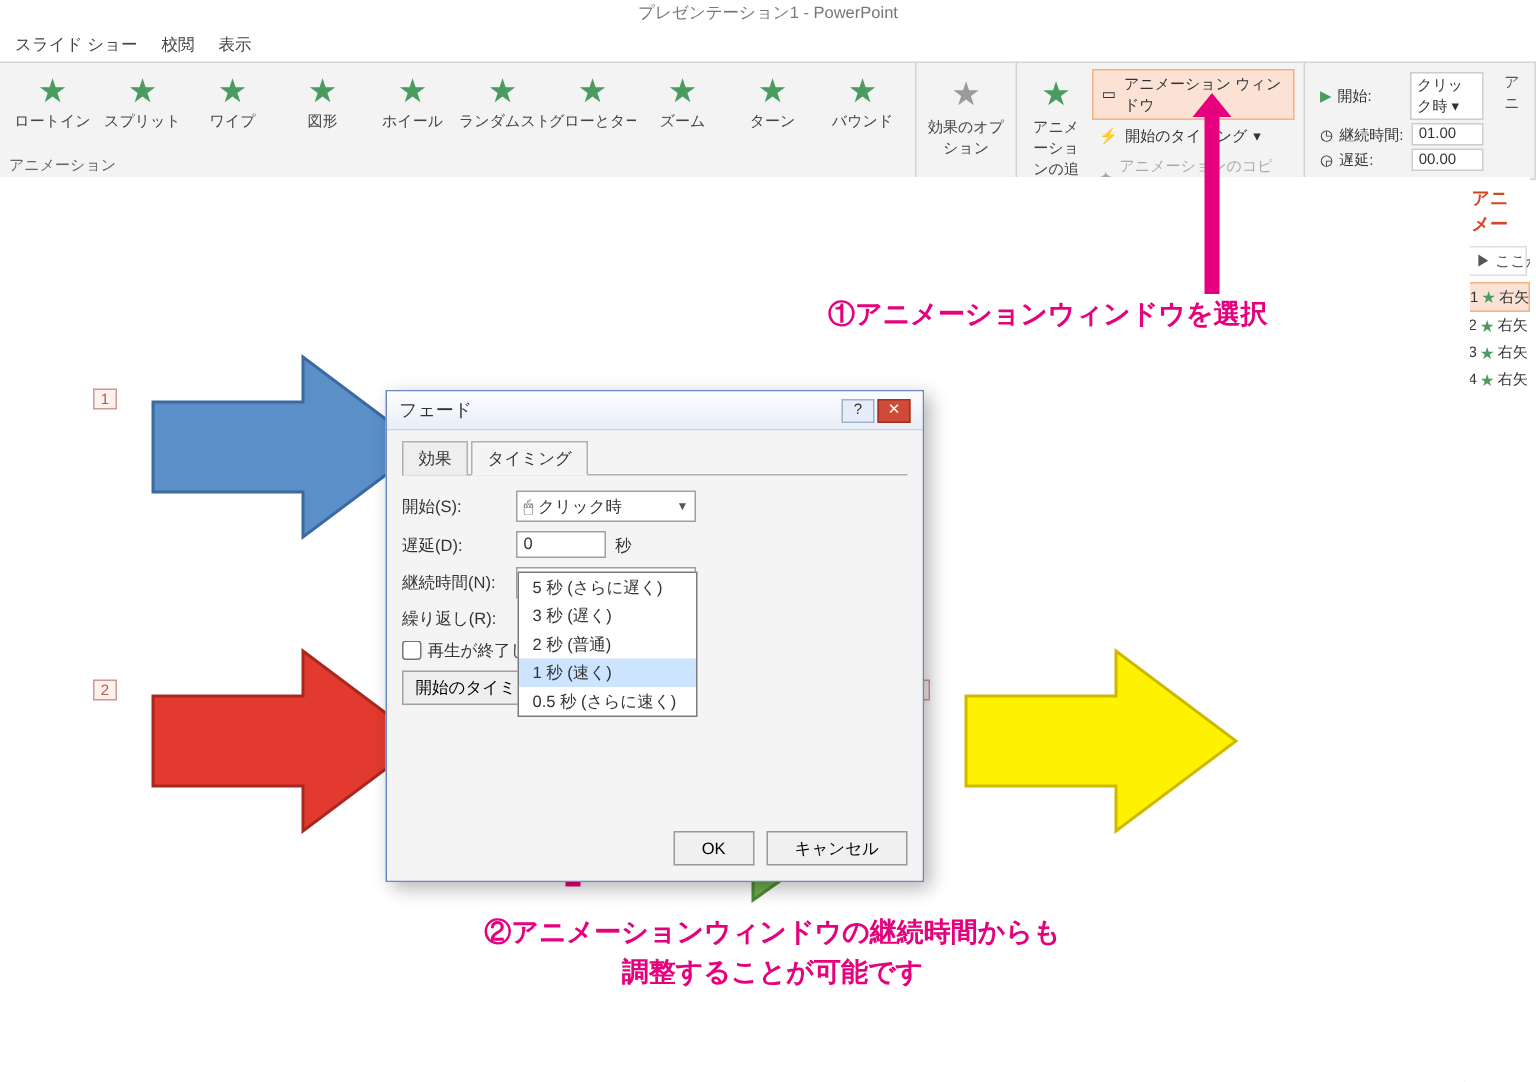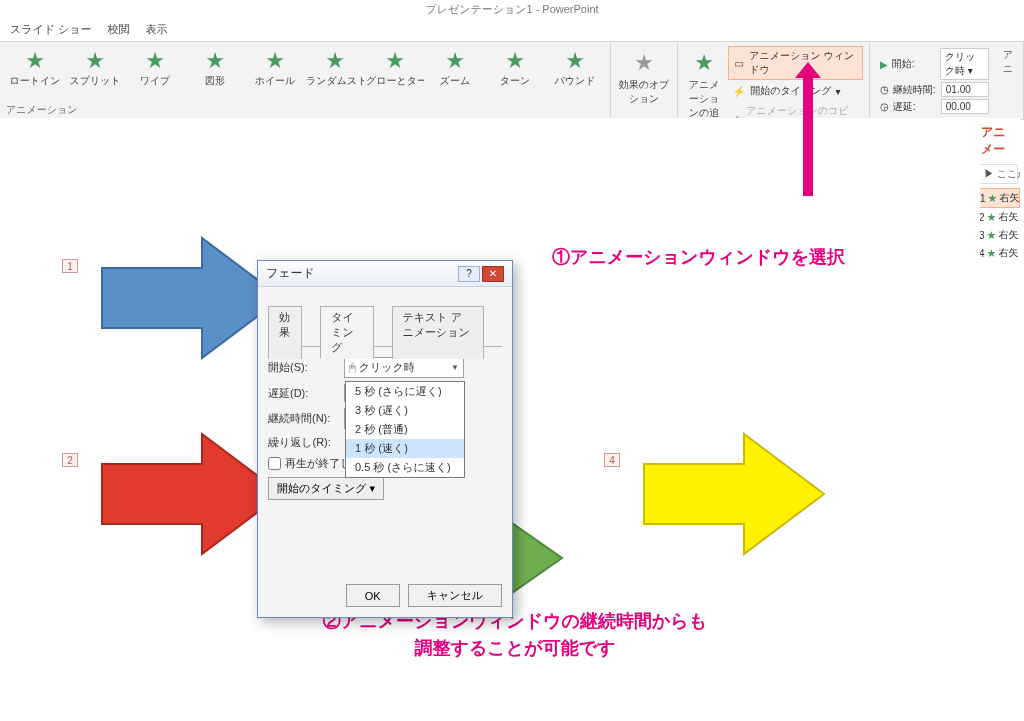--- a/index.html
+++ b/index.html
@@ -51,28 +51,28 @@
 .num-tag { position: absolute; border: 1px solid #c99; background: #fdf1ec; color: #b55; font-size: 10px; width: 16px; height: 14px; line-height: 13px; text-align: center; }
 .arrow-shape { position: absolute; }
 
 
 .pink-arrow-up { position: absolute; width: 10px; background: #e6007e; }
 .pink-arrow-up::before { content:""; position:absolute; top:-14px; left:-8px; border-left:13px solid transparent; border-right:13px solid transparent; border-bottom:16px solid #e6007e;}
 
 .callout { position: absolute; color: #e6007e; font-size: 18px; font-weight: bold; text-align: center; line-height: 1.5; }
 
 
-.dialog { position: absolute; left: 257px; top: 260px; width: 256px; background: #efefef; border: 1px solid #6a8bbf; box-shadow: 4px 4px 12px rgba(0,0,0,0.3); }
+.dialog { position: absolute; left: 257px; top: 260px; width: 359px; background: #efefef; border: 1px solid #6a8bbf; box-shadow: 4px 4px 12px rgba(0,0,0,0.3); }
 .dialog-title { background: linear-gradient(#fdfdfe,#e8eef7); padding: 4px 8px; font-size: 12px; display: flex; justify-content: space-between; align-items: center; border-bottom:1px solid #c8d2e4;}
 .dialog-title .btns { display:flex; gap:2px;}
 .dialog-title .wbtn { width:22px; height:16px; border:1px solid #9fb3d1; background:#e6edf7; font-size:10px; text-align:center; line-height:14px; cursor:pointer;}
 .dialog-title .wbtn.close { background:#d04b37; color:#fff; border-color:#a03020;}
 .dialog-body { padding: 6px 10px 10px; background:#f4f4f4;}
 .tabs { display: flex; border-bottom: 1px solid #b0b0b0; margin-bottom: 10px; }
-.tabs .tab { padding: 3px 10px; font-size: 11px; border: 1px solid #b0b0b0; border-bottom: none; background: #eee; margin-right: 18px; cursor: pointer; position:relative; top:13px;}
+.tabs .tab { padding: 3px 10px; font-size: 11px; border: 1px solid #b0b0b0; border-bottom: none; background: #eee; margin-right: 2px; cursor: pointer; position:relative; top:1px;}
 .tabs .tab.active { background: #f4f4f4; border-bottom:1px solid #f4f4f4;}
 .form-row { display: flex; align-items: center; margin-bottom: 6px; font-size: 11px; }
 .form-row label { width: 76px; }
 .form-row .ctrl { border: 1px solid #a0a0a0; background: #fff; padding: 2px 4px; font-size: 11px; }
 .form-row .sel { width: 120px; display:flex; justify-content:space-between; align-items:center;}
 .form-row .sel .dd { font-size:8px; color:#555;}
 .form-row .num-in { width: 60px; }
 .dur-sel { border: 2px solid #3a76d0; }
 .dropdown-list { position: absolute; left: 345px; top: 381px; width: 120px; background: #fff; border: 1px solid #7a7a7a; font-size: 11px; z-index:10;}
 .dropdown-list div { padding: 2px 9px; cursor: pointer; }
@@ -237,41 +237,40 @@
     <svg class="arrow-shape" style="left:392px; top:380px;" width="160" height="100">
       <polygon points="10,30 90,30 90,8 150,50 90,92 90,70 10,70" fill="#6fae4f" stroke="#4f8a36" stroke-width="2"></polygon>
     </svg>
     <svg class="arrow-shape" style="left:614px; top:296px;" width="200" height="140">
       <polygon points="10,40 110,40 110,10 190,70 110,130 110,100 10,100" fill="#fff200" stroke="#cfb800" stroke-width="2"></polygon>
     </svg>
   </div>
 </div>
 
 <div class="pink-arrow-up" style="left:803px; top:76px; height:120px;"></div>
-<div class="callout" style="left:552px; top:196px;margin-top:48px;">①アニメーションウィンドウを選択</div>
+<div class="callout" style="left:552px; top:196px;">①アニメーションウィンドウを選択</div>
 
 <div class="pink-arrow-up" style="left:377px; top:461px; height:130px;"></div>
 <div class="callout" style="left:270px; top:608px; width:490px;">
   <div>②アニメーションウィンドウの継続時間からも</div>
   <div>調整することが可能です</div>
 </div>
 
 <div class="dialog">
   <div class="dialog-title">
     <span>フェード</span>
     <div class="btns">
       <div class="wbtn">?</div>
       <div class="wbtn close">✕</div>
     </div>
   </div>
   <div class="dialog-body">
     <div class="tabs">
       <div class="tab">効果</div>
       <div class="tab active">タイミング</div>
-      <div class="tab">テキスト アニメーション</div>
     </div>
     <div class="form-row">
       <label>開始(S):</label>
       <div class="ctrl sel">
           <span>🖱 <span>クリック時</span></span>
           <span class="dd">▼</span>
         </div>
     </div>
     <div class="form-row">
       <label>遅延(D):</label>

